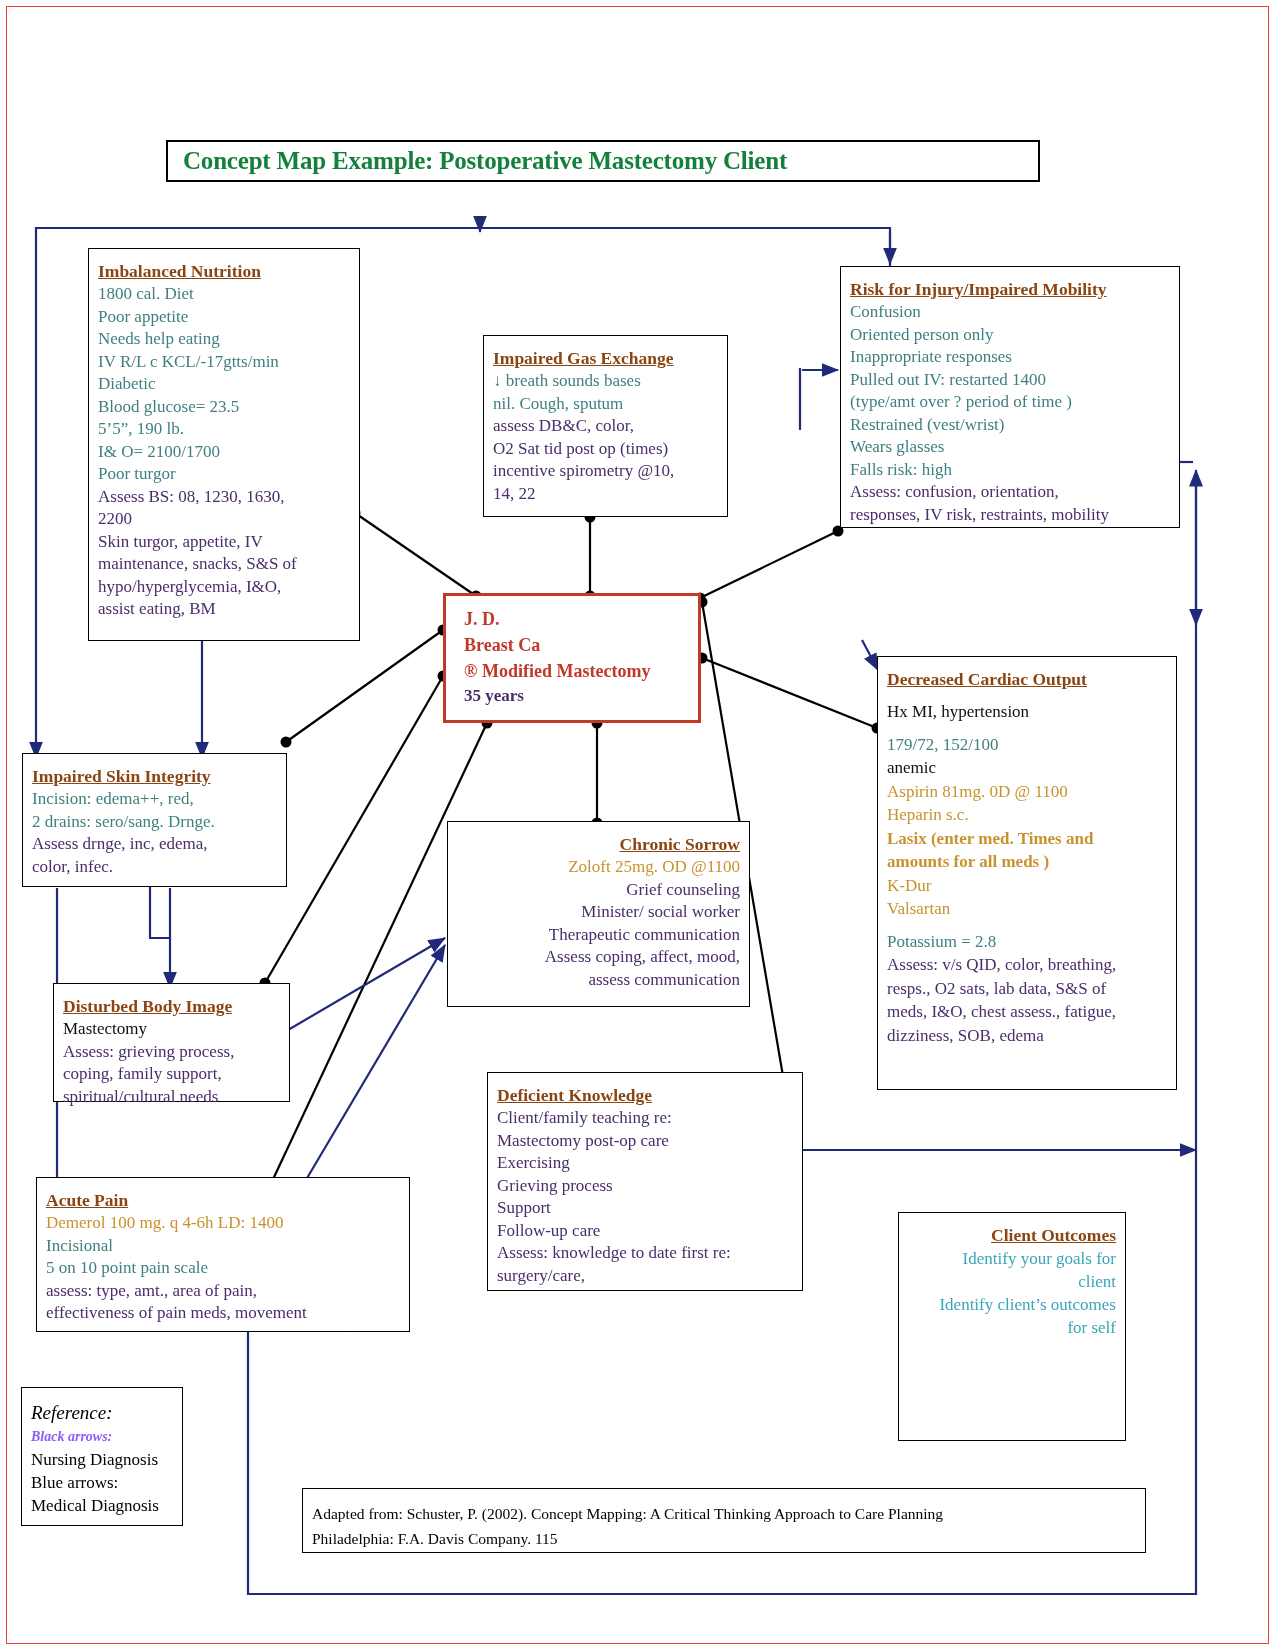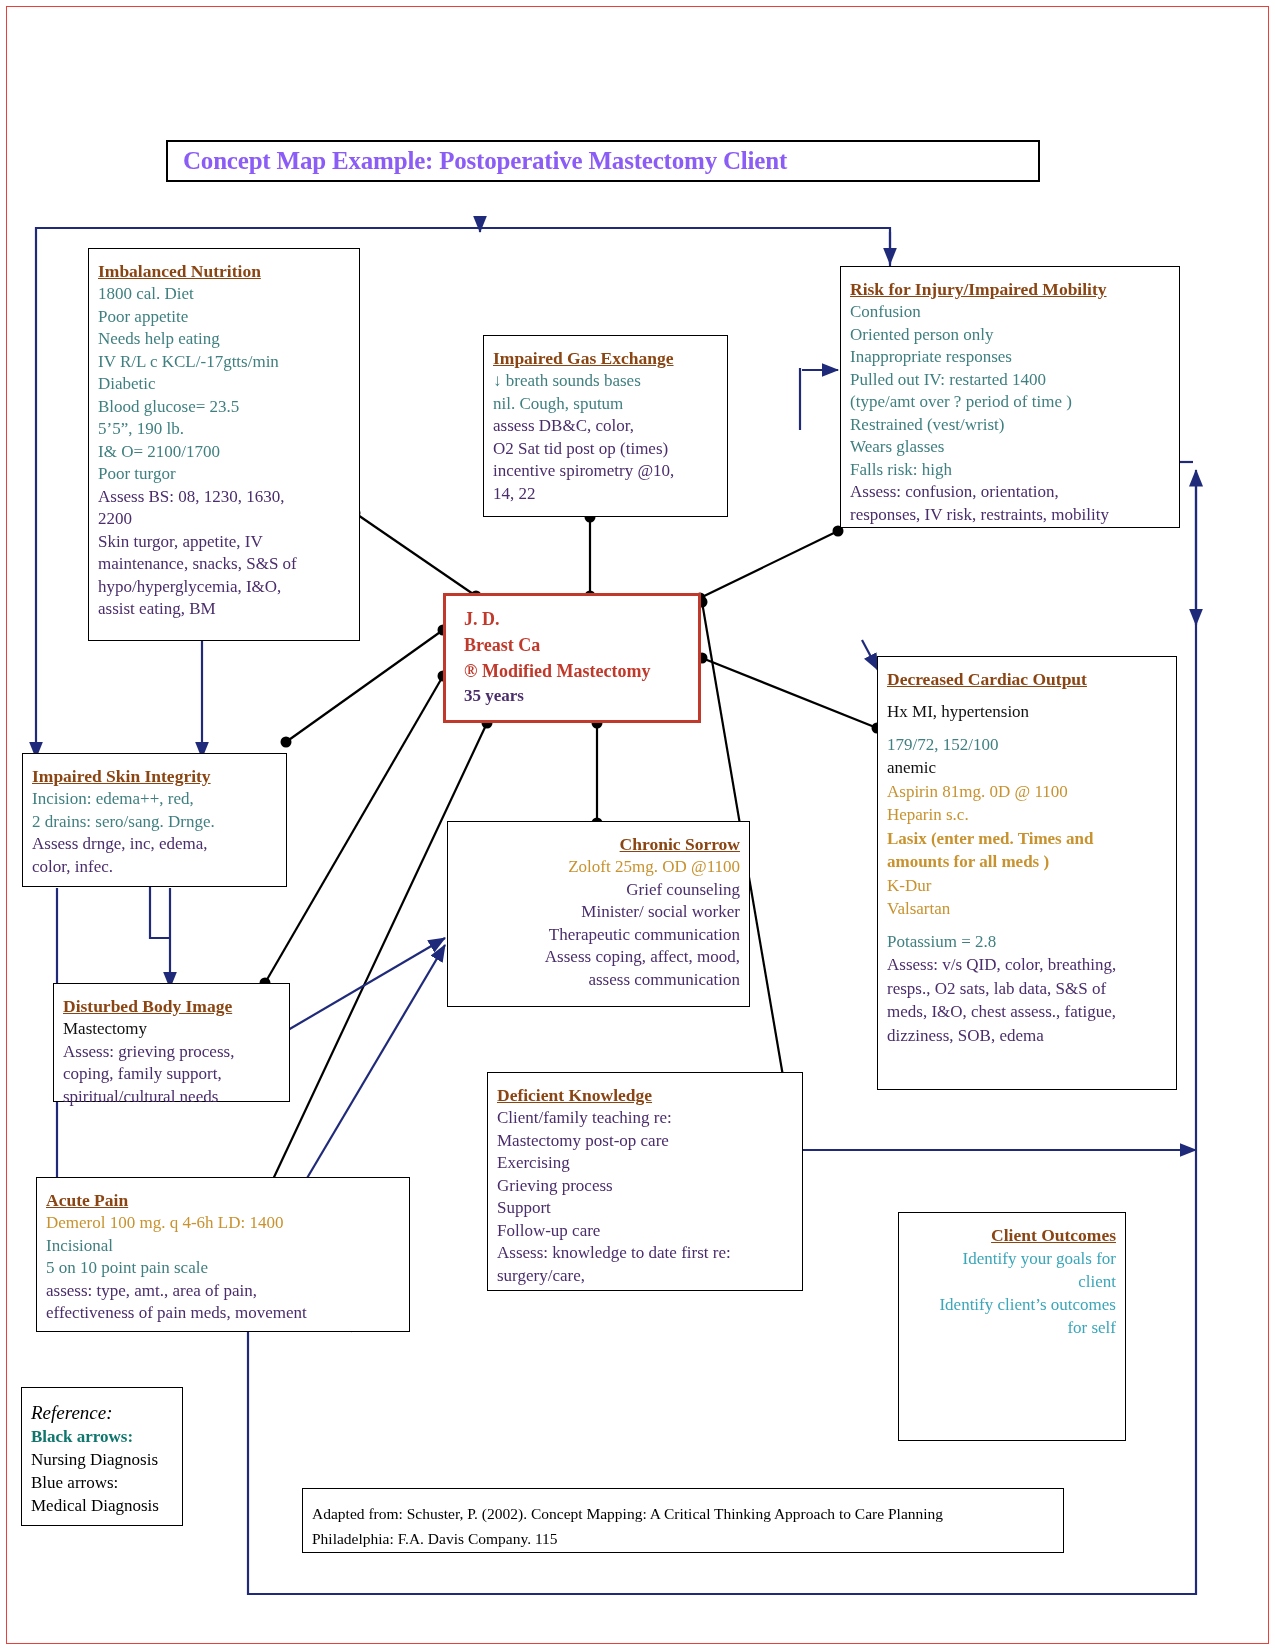--- a/index.html
+++ b/index.html
@@ -53,21 +53,21 @@
   
   #title-box{
     position:absolute;left:166px;top:140px;width:874px;height:42px;
     border:2px solid #000;
     background:#fff;
     display:flex;align-items:center;
     box-sizing:border-box;
     z-index:6;
   }
   #title-text{
-    font-size:25px;font-weight:bold;color:#8b5cf6;
+    font-size:25px;font-weight:bold;color:#15803d;
     padding-left:15px;letter-spacing:-0.2px;
     font-family:"Liberation Serif", serif;
   }
 
   
   #client-box{
     position:absolute;left:443px;top:593px;width:258px;height:130px;
     border:3.5px solid #c0392b;
     background:#fff;
     box-sizing:border-box;
@@ -86,26 +86,26 @@
   #box-gas         {left:483px; top:335px; width:245px; height:182px;}
   #box-injury      {left:840px; top:266px; width:340px; height:262px;}
   #box-cardiac     {left:877px; top:656px; width:300px; height:434px;}
   #box-skin        {left:22px;  top:753px; width:265px; height:134px;}
   #box-sorrow      {left:447px; top:821px; width:303px; height:186px;text-align:right;}
   #box-bodyimage   {left:53px;  top:983px; width:237px; height:119px;}
   #box-knowledge   {left:487px; top:1072px;width:316px;height:219px;}
   #box-pain        {left:36px;  top:1177px;width:374px;height:155px;}
   #box-outcomes    {left:898px; top:1212px;width:228px;height:229px;text-align:right;}
   #box-reference   {left:21px;  top:1387px;width:162px;height:139px;}
-  #box-citation    {left:302px; top:1488px;width:762px;height:65px;}
+  #box-citation    {left:302px; top:1488px;width:844px;height:65px;}
 
   #box-reference .ref-title{
     font-style:italic;font-size:19px;line-height:25px;color:#000;font-weight:normal;
   }
-  #box-reference .ref-b{font-weight:bold;font-size:17px;line-height:23px;color:#0f766e;}
+  #box-reference .ref-b{font-weight:bold;font-size:14px;line-height:23px;color:#8b5cf6;font-style:italic;}
   #box-reference .ref-n{font-size:17px;line-height:23px;color:#000;}
 
   #box-citation .cit{font-size:15.5px;line-height:25px;color:#000;}
 
   #box-gas .ln, #box-nutrition .ln{line-height:22.5px;}
   #box-cardiac .ln{line-height:23.5px;}
   #box-cardiac .spacer{height:9px;}
   #box-outcomes .ln{line-height:23px;font-size:17px;}
 </style>
 </head>

